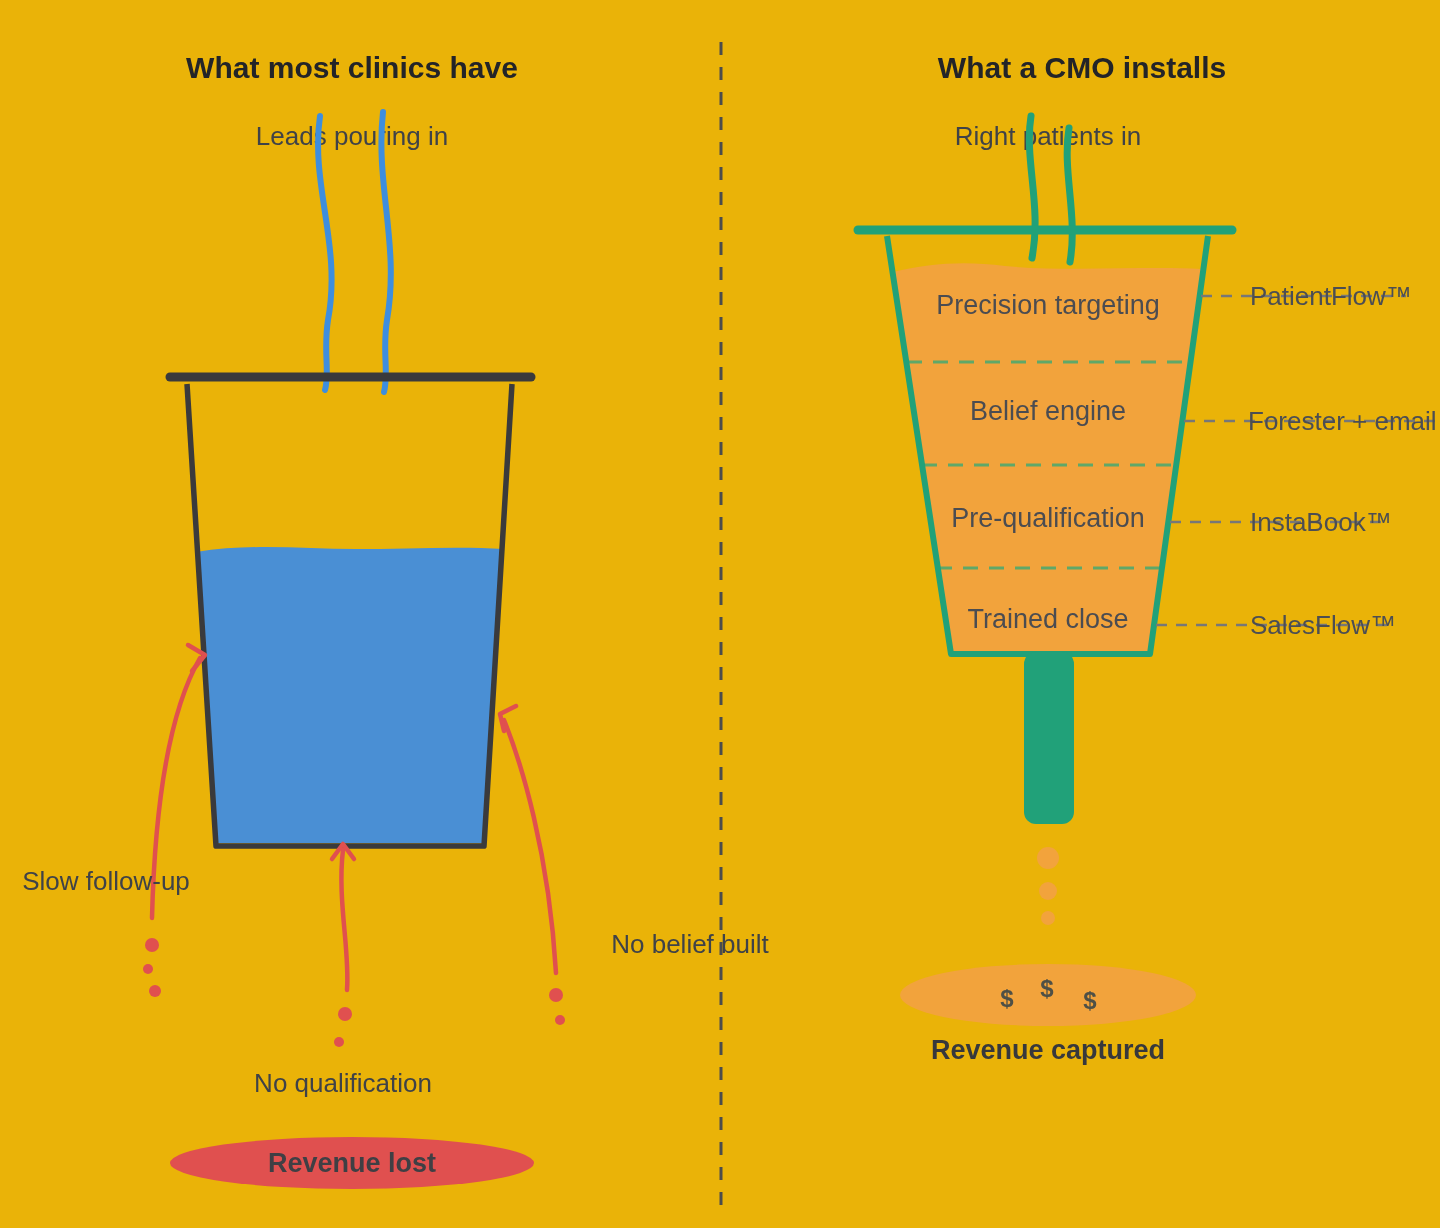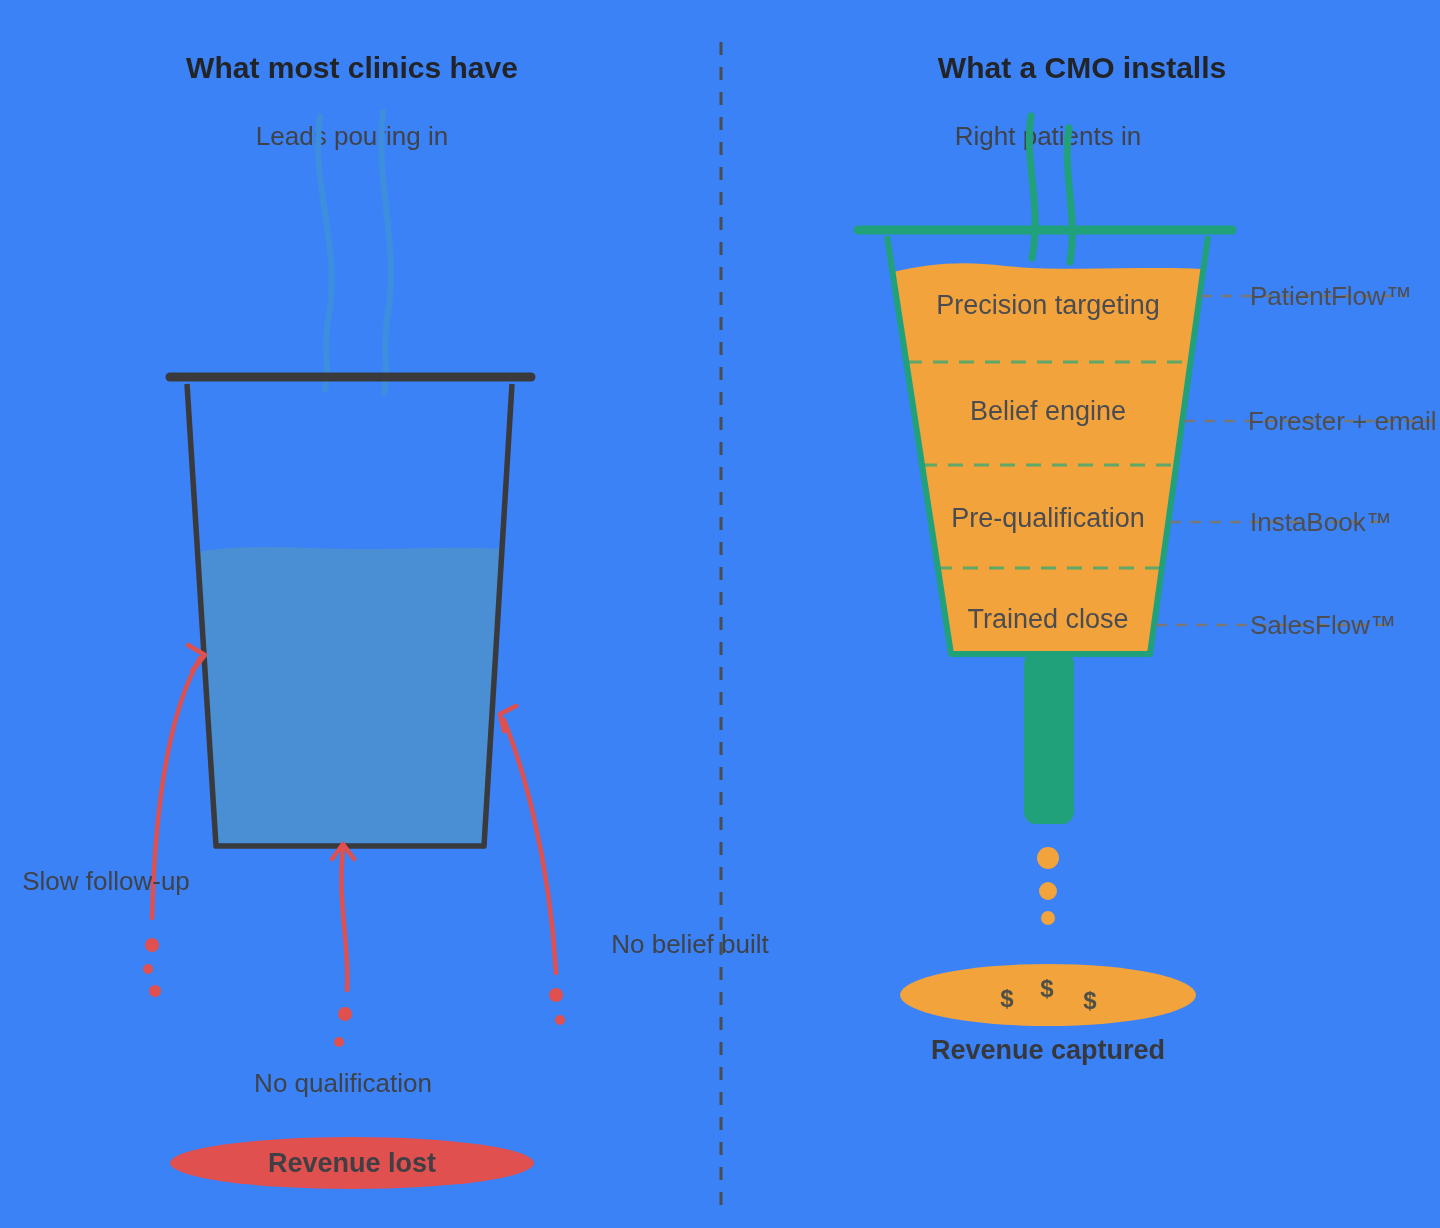--- a/index.html
+++ b/index.html
@@ -1,19 +1,19 @@
 <!DOCTYPE html>
 <html><head>
 <meta charset="utf-8">
 <style>
   html, body { margin: 0; padding: 0; background: #000; }
   .canvas {
     position: relative;
     width: 1440px; height: 1228px;
-    background: #3b82f6;
+    background: #eab308;
     font-family: "Liberation Sans", sans-serif;
   }
   svg text { font-family: "Liberation Sans", sans-serif; }
   .title { font-size: 30px; font-weight: 700; fill: #232428; }
   .subtitle { font-size: 26px; font-weight: 400; fill: #3f4248; }
   .leak-label { font-size: 26px; fill: #3f4248; }
   .stage-label { font-size: 27px; fill: #4b4c51; }
   .tool-label { font-size: 26px; fill: #4c4e53; }
   .outcome-label { font-size: 27px; font-weight: 600; fill: #37383c; }
   .lost-label { font-size: 27px; font-weight: 600; fill: #3f3f44; }

